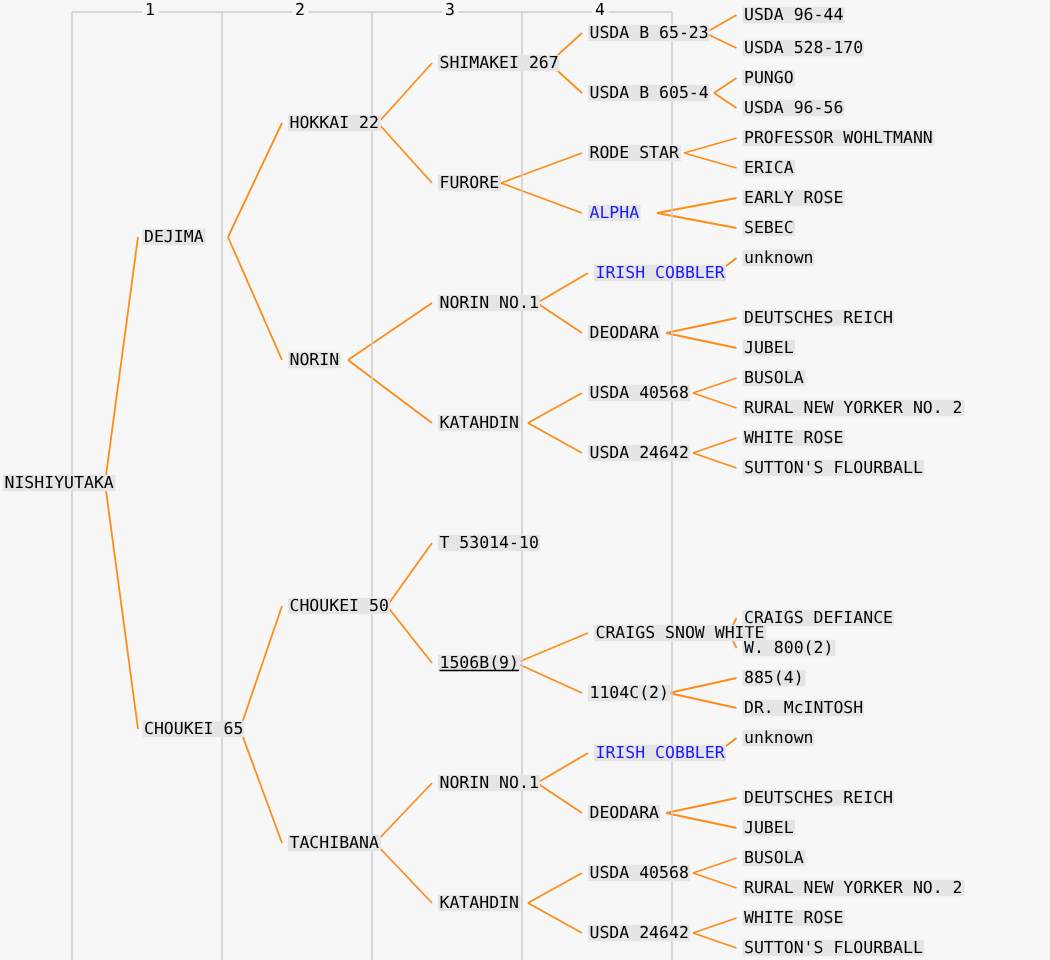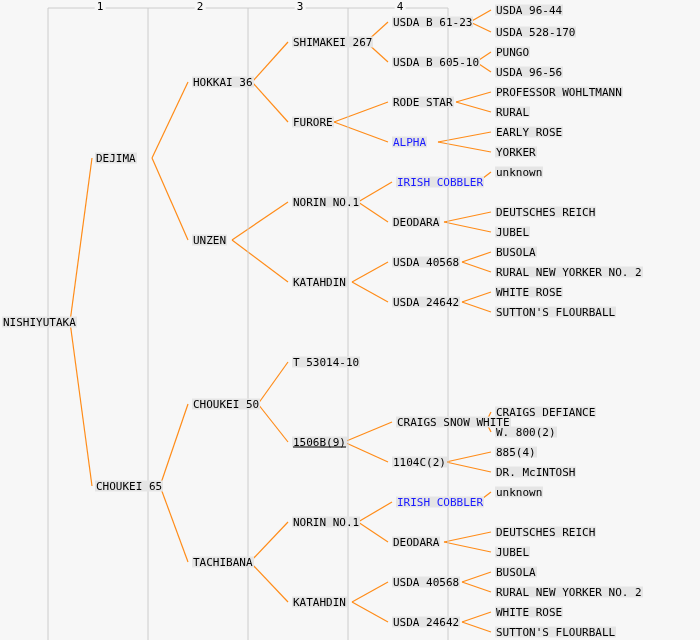--- a/index.html
+++ b/index.html
@@ -107,54 +107,54 @@
   <div id="headers">
       <div class="colhdr" style="left: 100px; top: 0px;">1</div>
       <div class="colhdr" style="left: 200px; top: 0px;">2</div>
       <div class="colhdr" style="left: 300px; top: 0px;">3</div>
       <div class="colhdr" style="left: 400px; top: 0px;">4</div>
     </div>
   <div id="nodes">
       <div class="node" style="left: 2px; top: 322px;">NISHIYUTAKA</div>
       <div class="node" style="left: 95px; top: 158px;">DEJIMA</div>
       <div class="node" style="left: 95px; top: 486px;">CHOUKEI 65</div>
-      <div class="node" style="left: 192px; top: 82px;">HOKKAI 36</div>
-      <div class="node" style="left: 192px; top: 240px;">UNZEN</div>
+      <div class="node" style="left: 192px; top: 82px;">HOKKAI 22</div>
+      <div class="node" style="left: 192px; top: 240px;">NORIN</div>
       <div class="node" style="left: 192px; top: 404px;">CHOUKEI 50</div>
       <div class="node" style="left: 192px; top: 562px;">TACHIBANA</div>
       <div class="node" style="left: 292px; top: 42px;">SHIMAKEI 267</div>
       <div class="node" style="left: 292px; top: 122px;">FURORE</div>
       <div class="node" style="left: 292px; top: 202px;">NORIN NO.1</div>
       <div class="node" style="left: 292px; top: 282px;">KATAHDIN</div>
       <div class="node" style="left: 292px; top: 362px;">T 53014-10</div>
       <div class="node" style="left: 292px; top: 442px; text-decoration: underline;">1506B(9)</div>
       <div class="node" style="left: 292px; top: 522px;">NORIN NO.1</div>
       <div class="node" style="left: 292px; top: 602px;">KATAHDIN</div>
-      <div class="node" style="left: 392px; top: 22px;">USDA B 61-23</div>
-      <div class="node" style="left: 392px; top: 62px;">USDA B 605-10</div>
+      <div class="node" style="left: 392px; top: 22px;">USDA B 65-23</div>
+      <div class="node" style="left: 392px; top: 62px;">USDA B 605-4</div>
       <div class="node" style="left: 392px; top: 102px;">RODE STAR</div>
       <div class="node blue" style="left: 392px; top: 142px;">ALPHA</div>
       <div class="node blue" style="left: 396px; top: 182px;">IRISH COBBLER</div>
       <div class="node" style="left: 392px; top: 222px;">DEODARA</div>
       <div class="node" style="left: 392px; top: 262px;">USDA 40568</div>
       <div class="node" style="left: 392px; top: 302px;">USDA 24642</div>
       <div class="node" style="left: 396px; top: 422px;">CRAIGS SNOW WHITE</div>
       <div class="node" style="left: 392px; top: 462px;">1104C(2)</div>
       <div class="node blue" style="left: 396px; top: 502px;">IRISH COBBLER</div>
       <div class="node" style="left: 392px; top: 542px;">DEODARA</div>
       <div class="node" style="left: 392px; top: 582px;">USDA 40568</div>
       <div class="node" style="left: 392px; top: 622px;">USDA 24642</div>
       <div class="node" style="left: 495px; top: 10px;">USDA 96-44</div>
       <div class="node" style="left: 495px; top: 32px;">USDA 528-170</div>
       <div class="node" style="left: 495px; top: 52px;">PUNGO</div>
       <div class="node" style="left: 495px; top: 72px;">USDA 96-56</div>
       <div class="node" style="left: 495px; top: 92px; text-align: right;">PROFESSOR WOHLTMANN</div>
-      <div class="node" style="left: 495px; top: 112px;">RURAL</div>
+      <div class="node" style="left: 495px; top: 112px;">ERICA</div>
       <div class="node" style="left: 495px; top: 132px;">EARLY ROSE</div>
-      <div class="node" style="left: 495px; top: 152px;">YORKER</div>
+      <div class="node" style="left: 495px; top: 152px;">SEBEC</div>
       <div class="node" style="left: 495px; top: 172px;">unknown</div>
       <div class="node" style="left: 495px; top: 212px;">DEUTSCHES REICH</div>
       <div class="node" style="left: 495px; top: 232px;">JUBEL</div>
       <div class="node" style="left: 495px; top: 252px;">BUSOLA</div>
       <div class="node" style="left: 495px; top: 272px;">RURAL NEW YORKER NO. 2</div>
       <div class="node" style="left: 495px; top: 292px;">WHITE ROSE</div>
       <div class="node" style="left: 495px; top: 312px;">SUTTON'S FLOURBALL</div>
       <div class="node" style="left: 495px; top: 412px;">CRAIGS DEFIANCE</div>
       <div class="node" style="left: 495px; top: 432px;">W. 800(2)</div>
       <div class="node" style="left: 495px; top: 452px;">885(4)</div>

